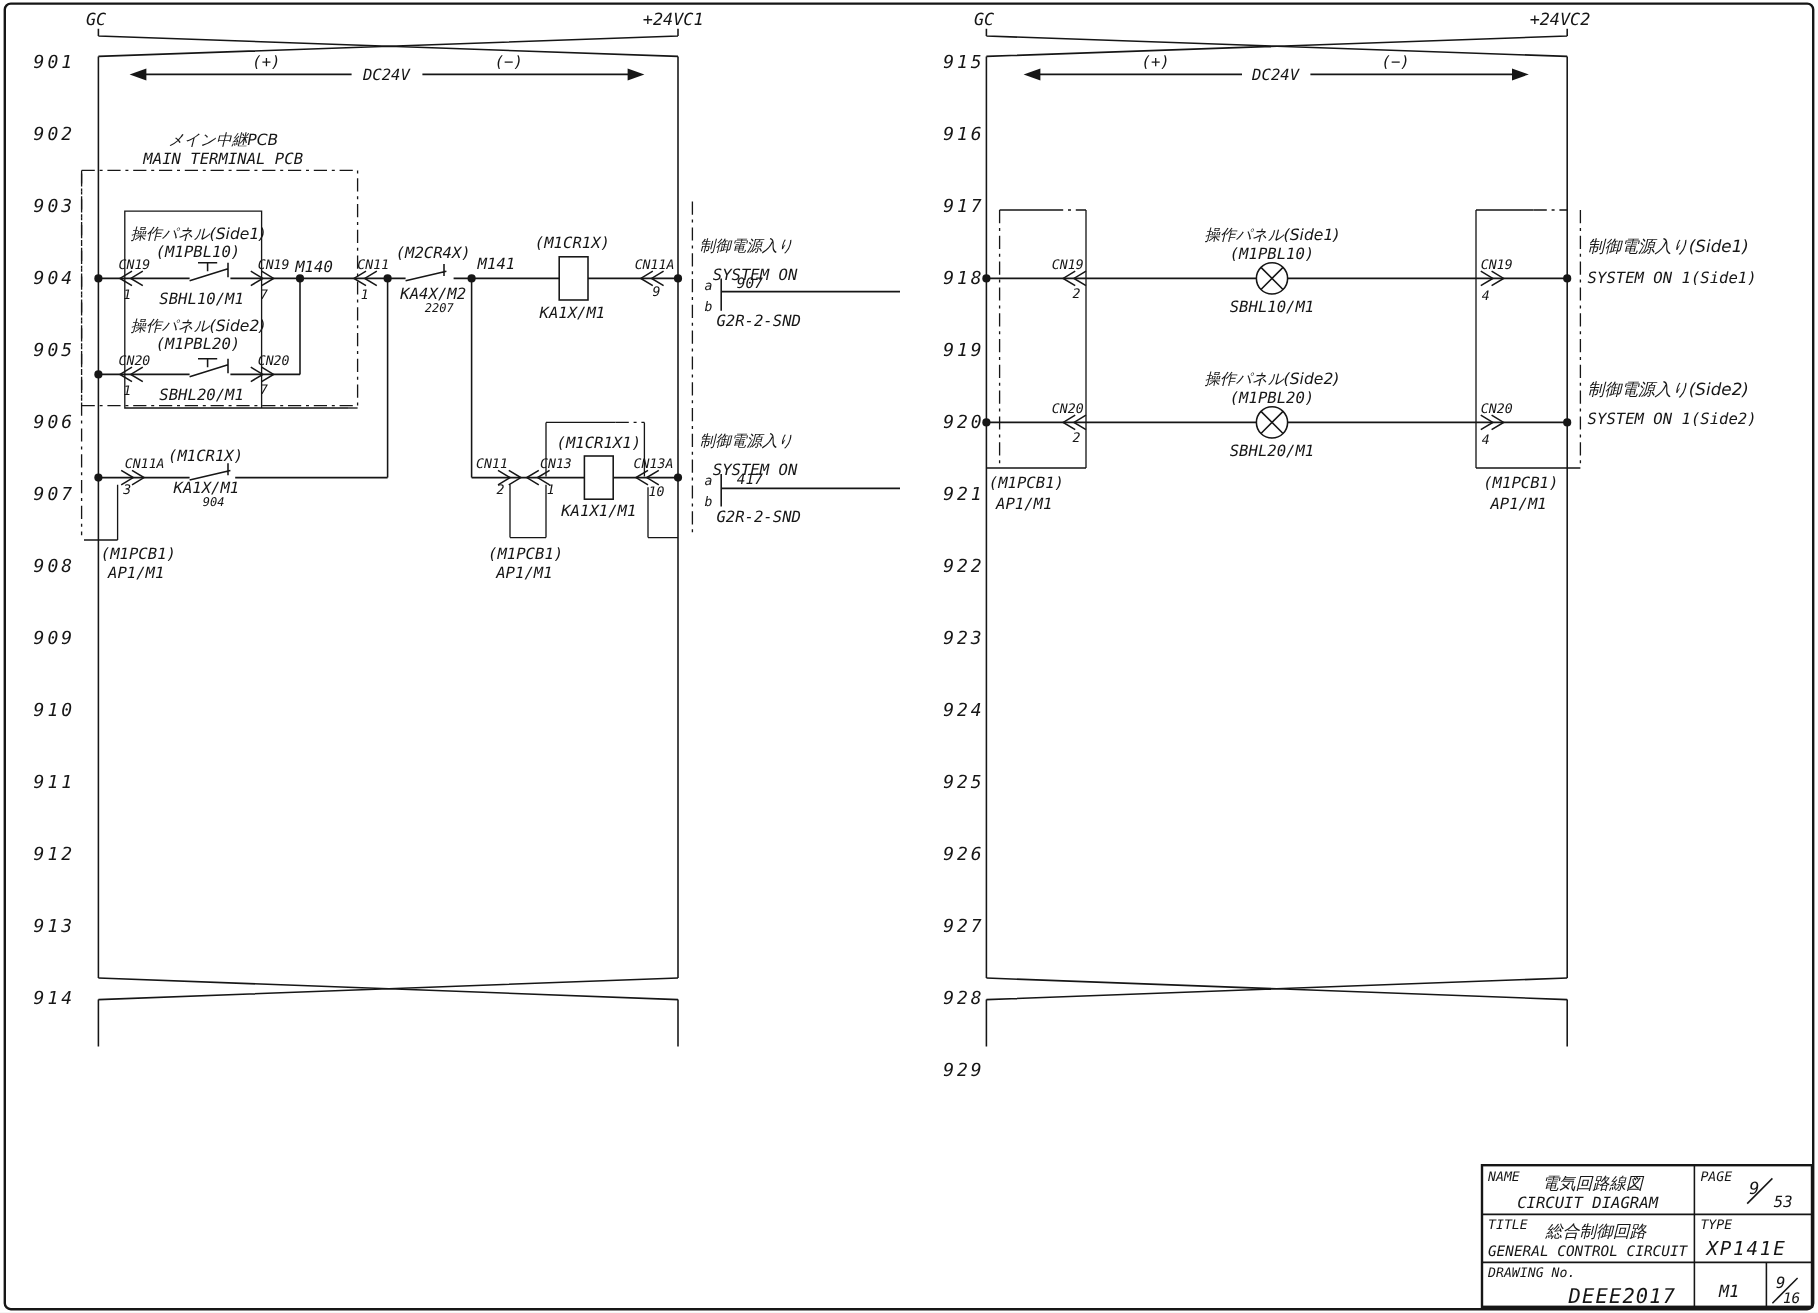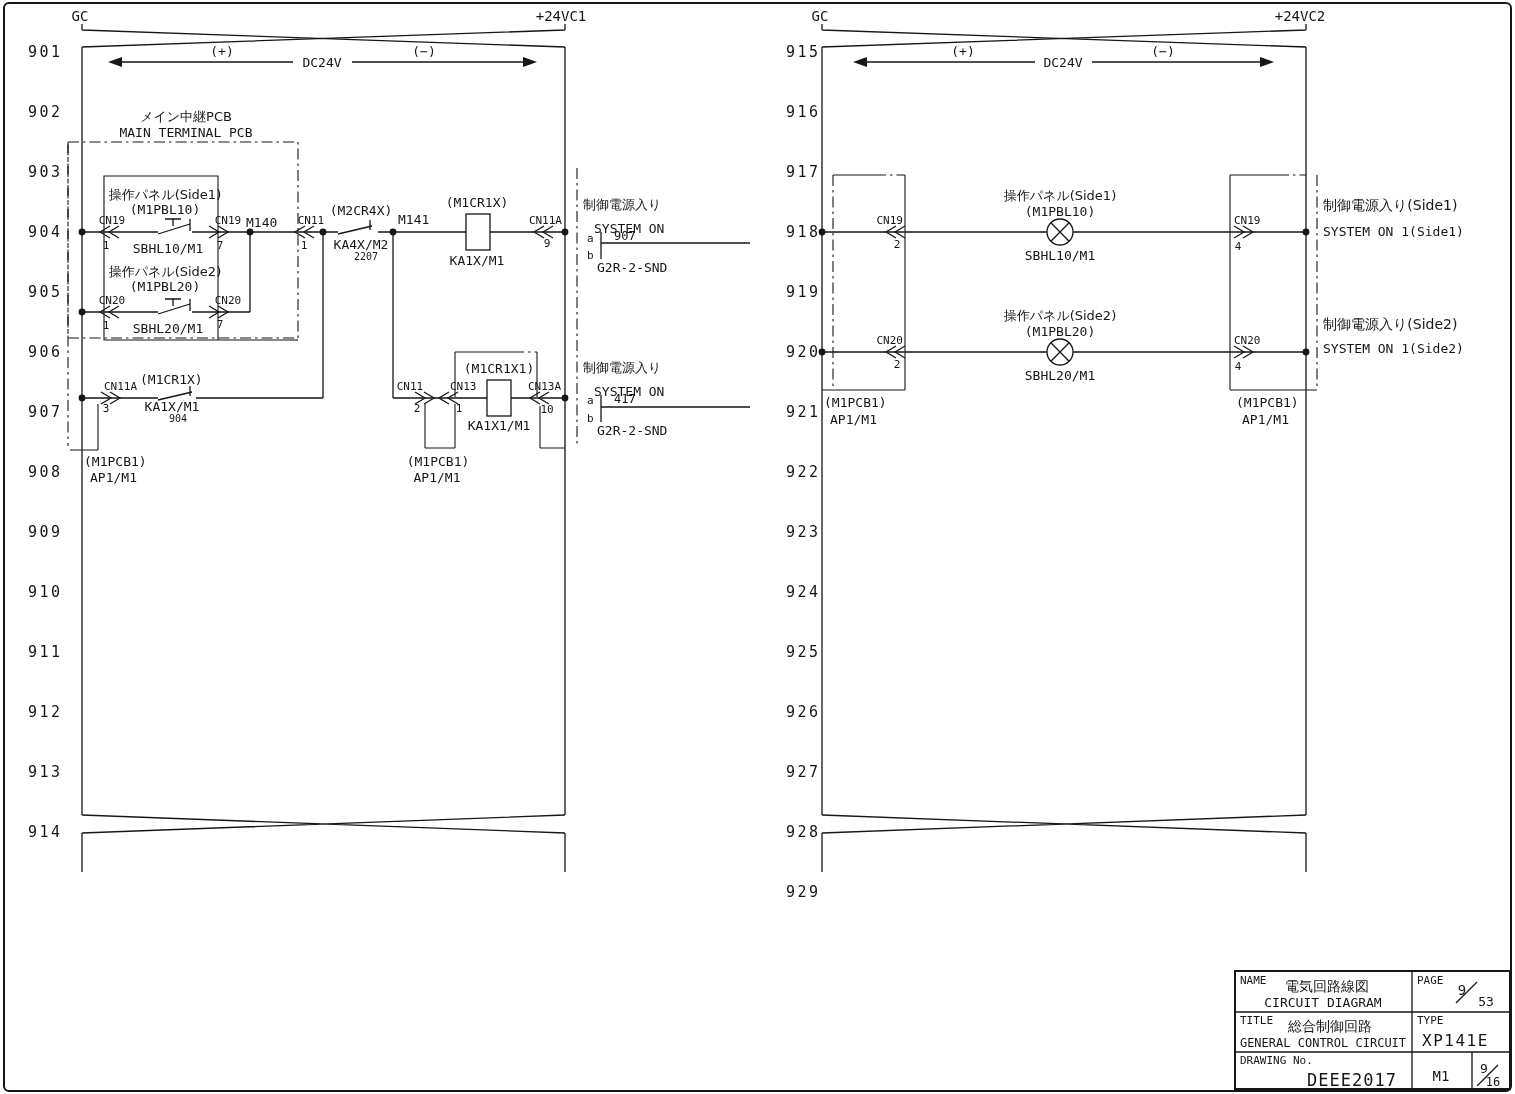--- a/index.html
+++ b/index.html
@@ -1,16 +1,16 @@
 <!DOCTYPE html>
 <html><head>
 <meta charset="utf-8">
 <style>
   html,body{margin:0;padding:0;background:#e8e8e8;}
-  .page{width:1515px;height:1094px;background:#ffffff;position:relative;margin:0 auto;}
+  .page{width:1515px;height:1094px;background:#ffffff;position:relative;margin:0 auto;font-style:italic;}
   svg{display:block;}
   .tx{font-family:"DejaVu Sans Mono","Liberation Mono",monospace;fill:#161616;}
   .jp{font-family:"DejaVu Sans","Liberation Sans",sans-serif;fill:#161616;}
   .s10{font-size:10px;}
   .s11{font-size:11px;}
   .s12{font-size:12px;}
   .s13{font-size:13px;}
   .s14{font-size:14px;}
   .num{font-size:15px;letter-spacing:2.5px;}
   .s16{font-size:16px;letter-spacing:1.5px;}

